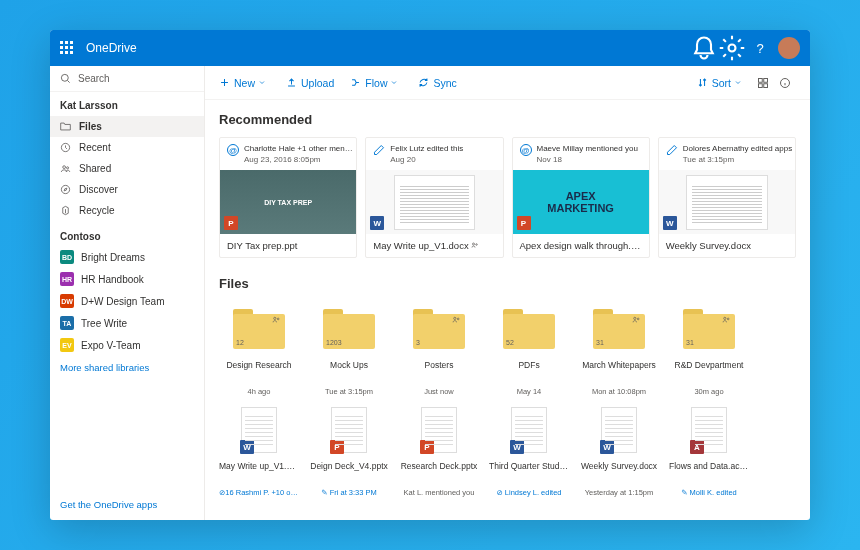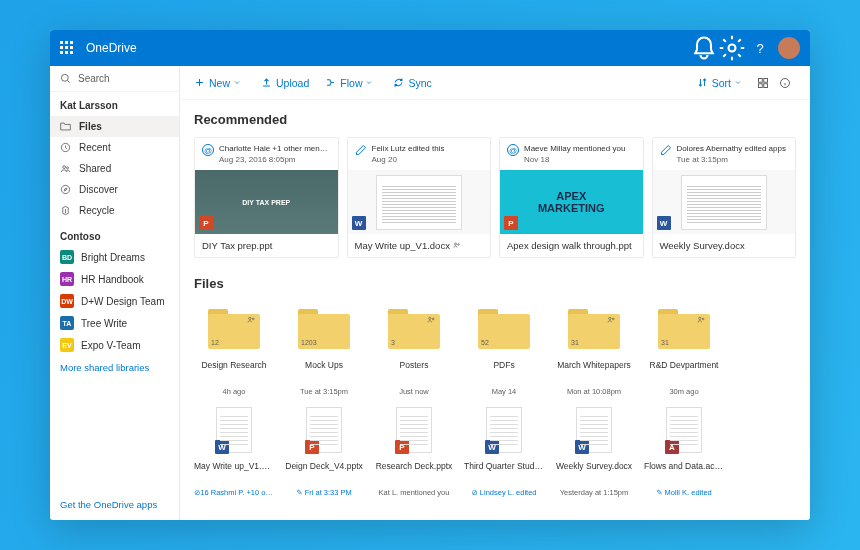--- a/index.html
+++ b/index.html
@@ -6,21 +6,21 @@
 body { background:linear-gradient(135deg,#1fa2e8 0%,#2bb5f0 100%); width:860px; height:550px; display:flex; align-items:center; justify-content:center; }
 .app { width:760px; height:490px; background:#fff; border-radius:3px; box-shadow:0 10px 40px rgba(0,0,0,.2); display:flex; flex-direction:column; overflow:hidden; }
 .header { height:36px; background:#0078d4; color:#fff; display:flex; align-items:center; padding:0 10px;justify-content:space-between; }
 .waffle { width:14px; height:14px; display:grid; grid-template-columns:repeat(3,3px); grid-template-rows:repeat(3,3px); gap:2px; margin-right:12px; }
 .waffle span { background:#fff; }
 .title { font-size:12px; font-weight:400; }
 .hspacer { flex:1; }
 .hicon { width:28px; height:28px; display:flex; align-items:center; justify-content:center; font-size:13px; cursor:pointer; }
 .avatar { width:22px; height:22px; border-radius:50%; background:#c77b58; margin-left:4px; }
 .body { flex:1; display:flex; overflow:hidden; }
-.sidebar { width:130px; border-right:1px solid #edebe9; display:flex; flex-direction:column; font-size:10px; color:#323130; }
+.sidebar { width:155px; border-right:1px solid #edebe9; display:flex; flex-direction:column; font-size:10px; color:#323130; }
 .search { display:flex; align-items:center; padding:7px 10px; color:#605e5c; border-bottom:1px solid #f3f2f1; }
 .search svg { width:11px; height:11px; margin-right:7px; }
 .owner { padding:8px 10px 5px; font-weight:600; font-size:10px; }
 .navitem { display:flex; align-items:center; padding:5px 10px; cursor:pointer; color:#323130; }
 .navitem.sel { background:#f3f2f1; font-weight:600; }
 .navitem svg { width:11px; height:11px; margin-right:8px; stroke:#605e5c; fill:none; stroke-width:1.2; }
 .section { padding:10px 10px 4px; font-size:10px; color:#323130; font-weight:600; }
 .lib { display:flex; align-items:center; padding:4px 10px; cursor:pointer; font-size:10px; }
 .lib .badge { width:14px; height:14px; border-radius:2px; display:flex; align-items:center; justify-content:center; color:#fff; font-size:7px; font-weight:600; margin-right:7px; }
 .link { color:#0078d4; padding:6px 10px; font-size:9.5px; cursor:pointer; }

